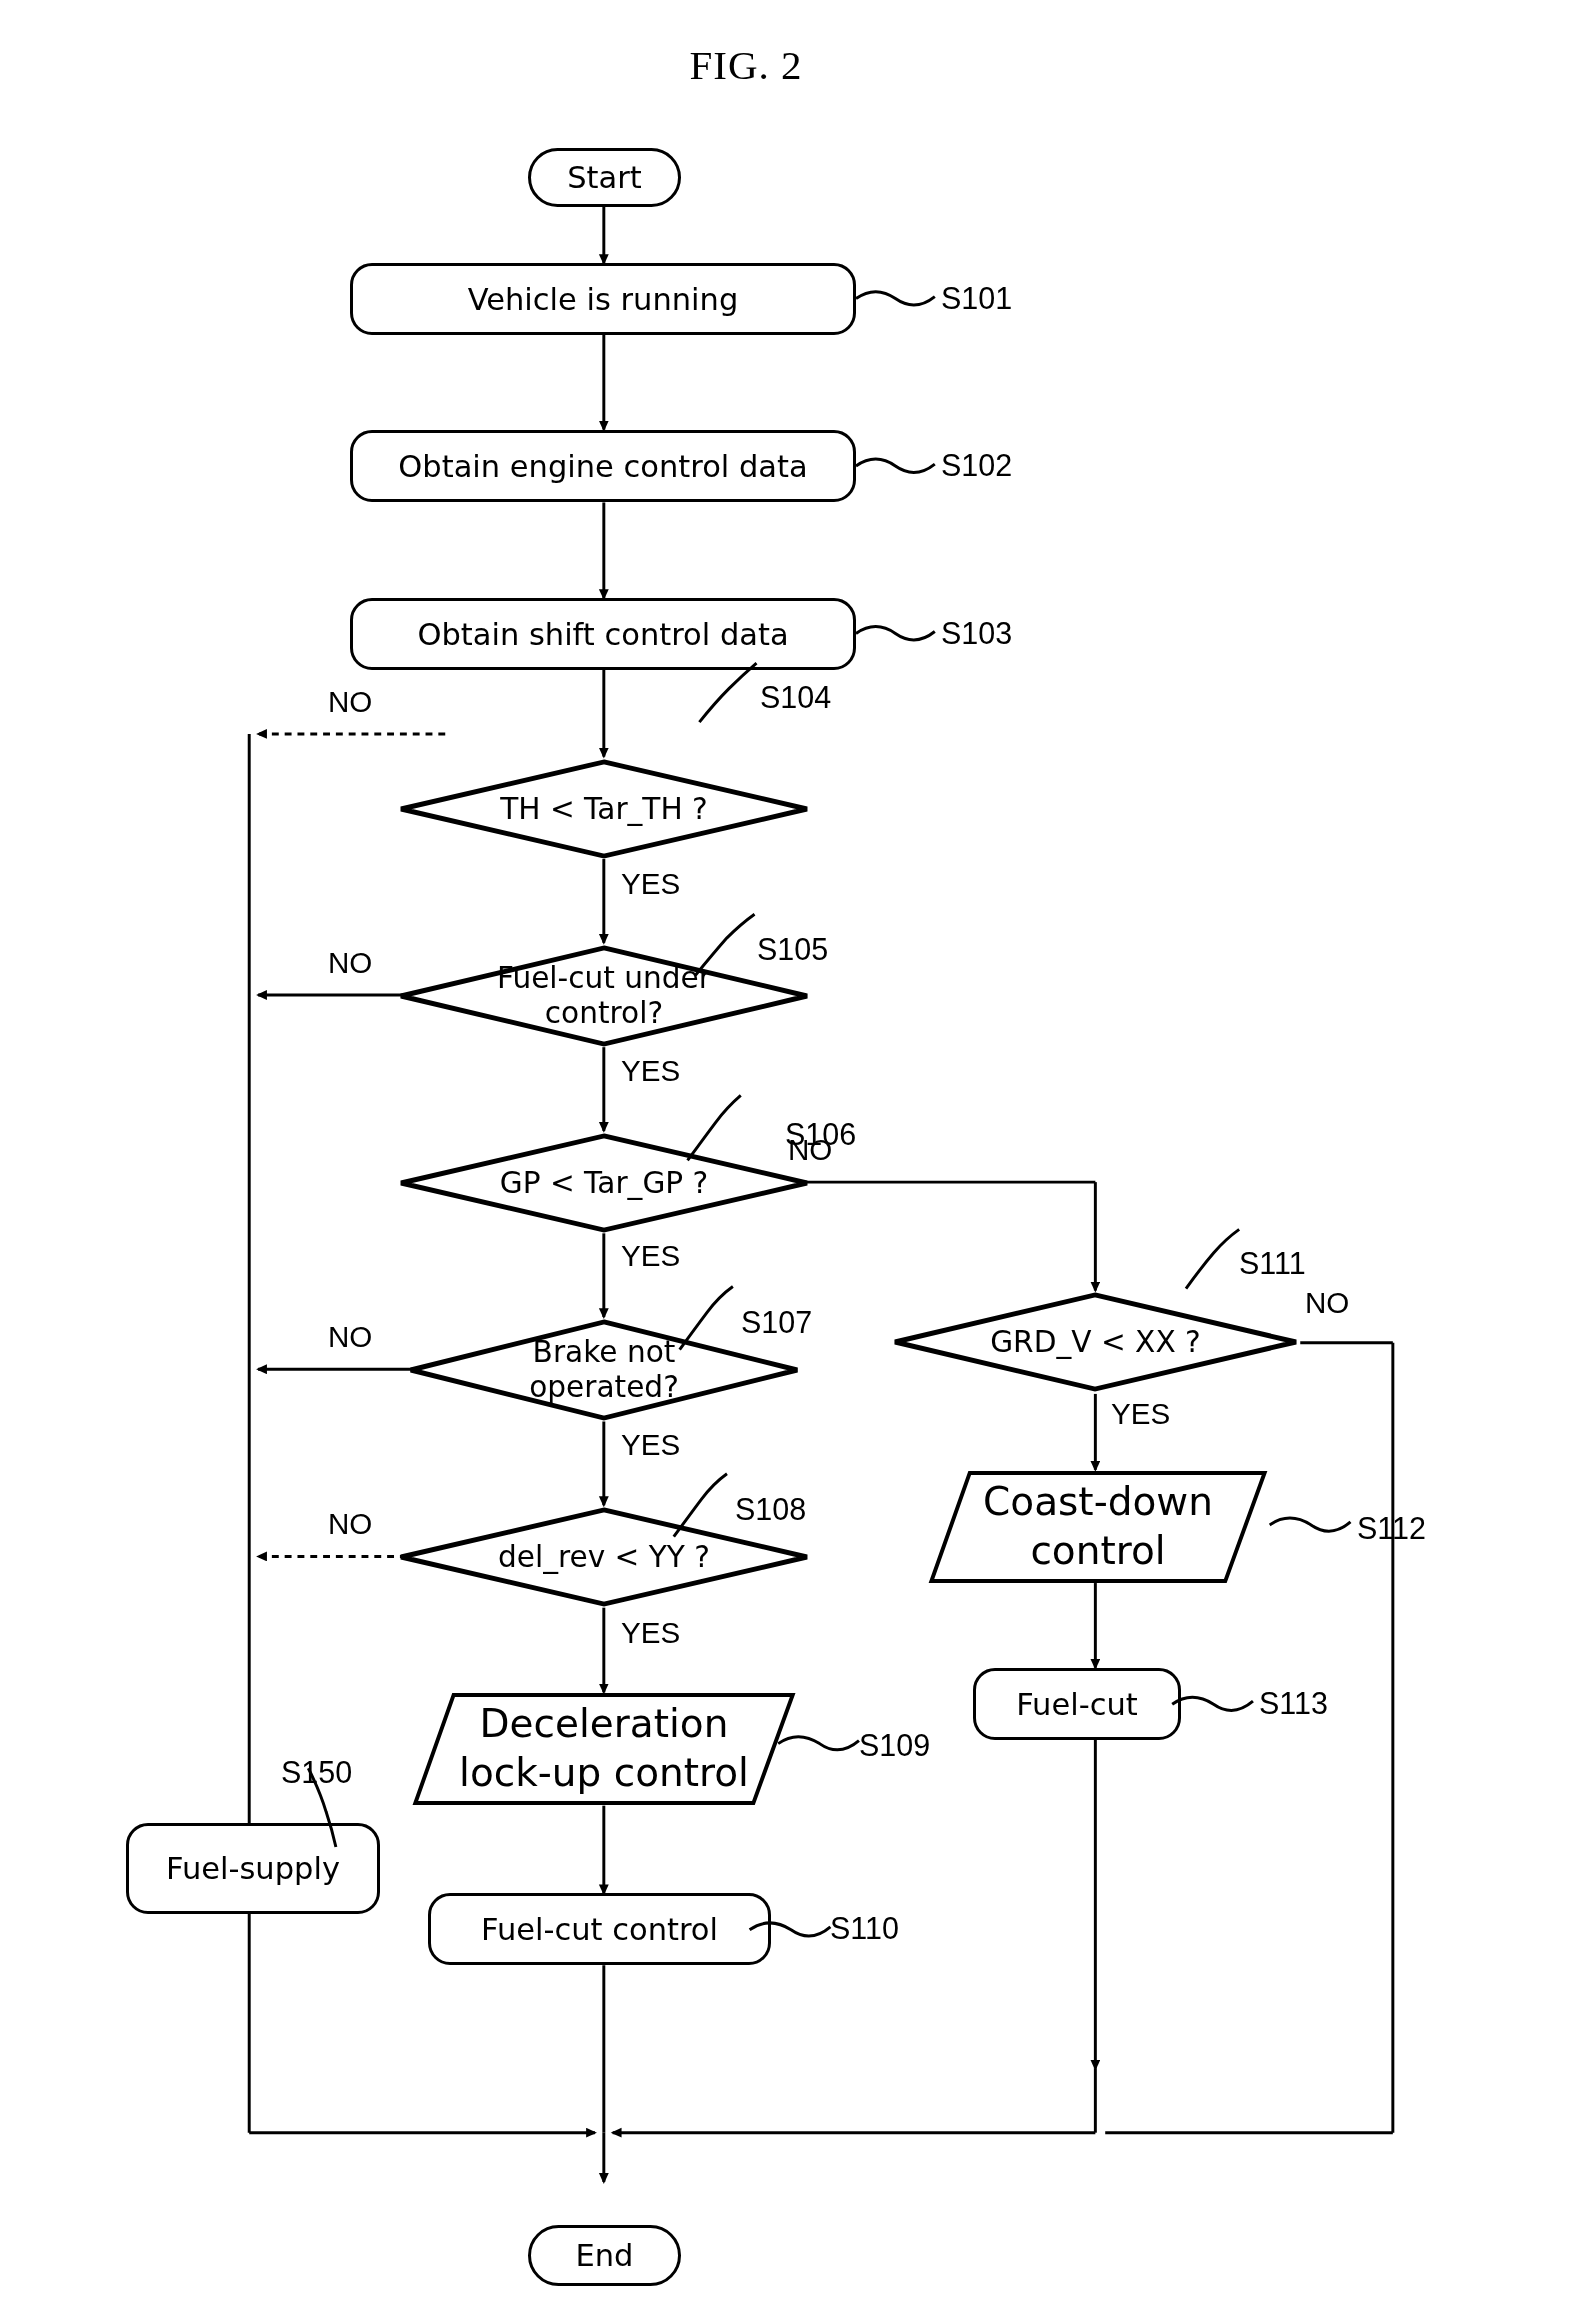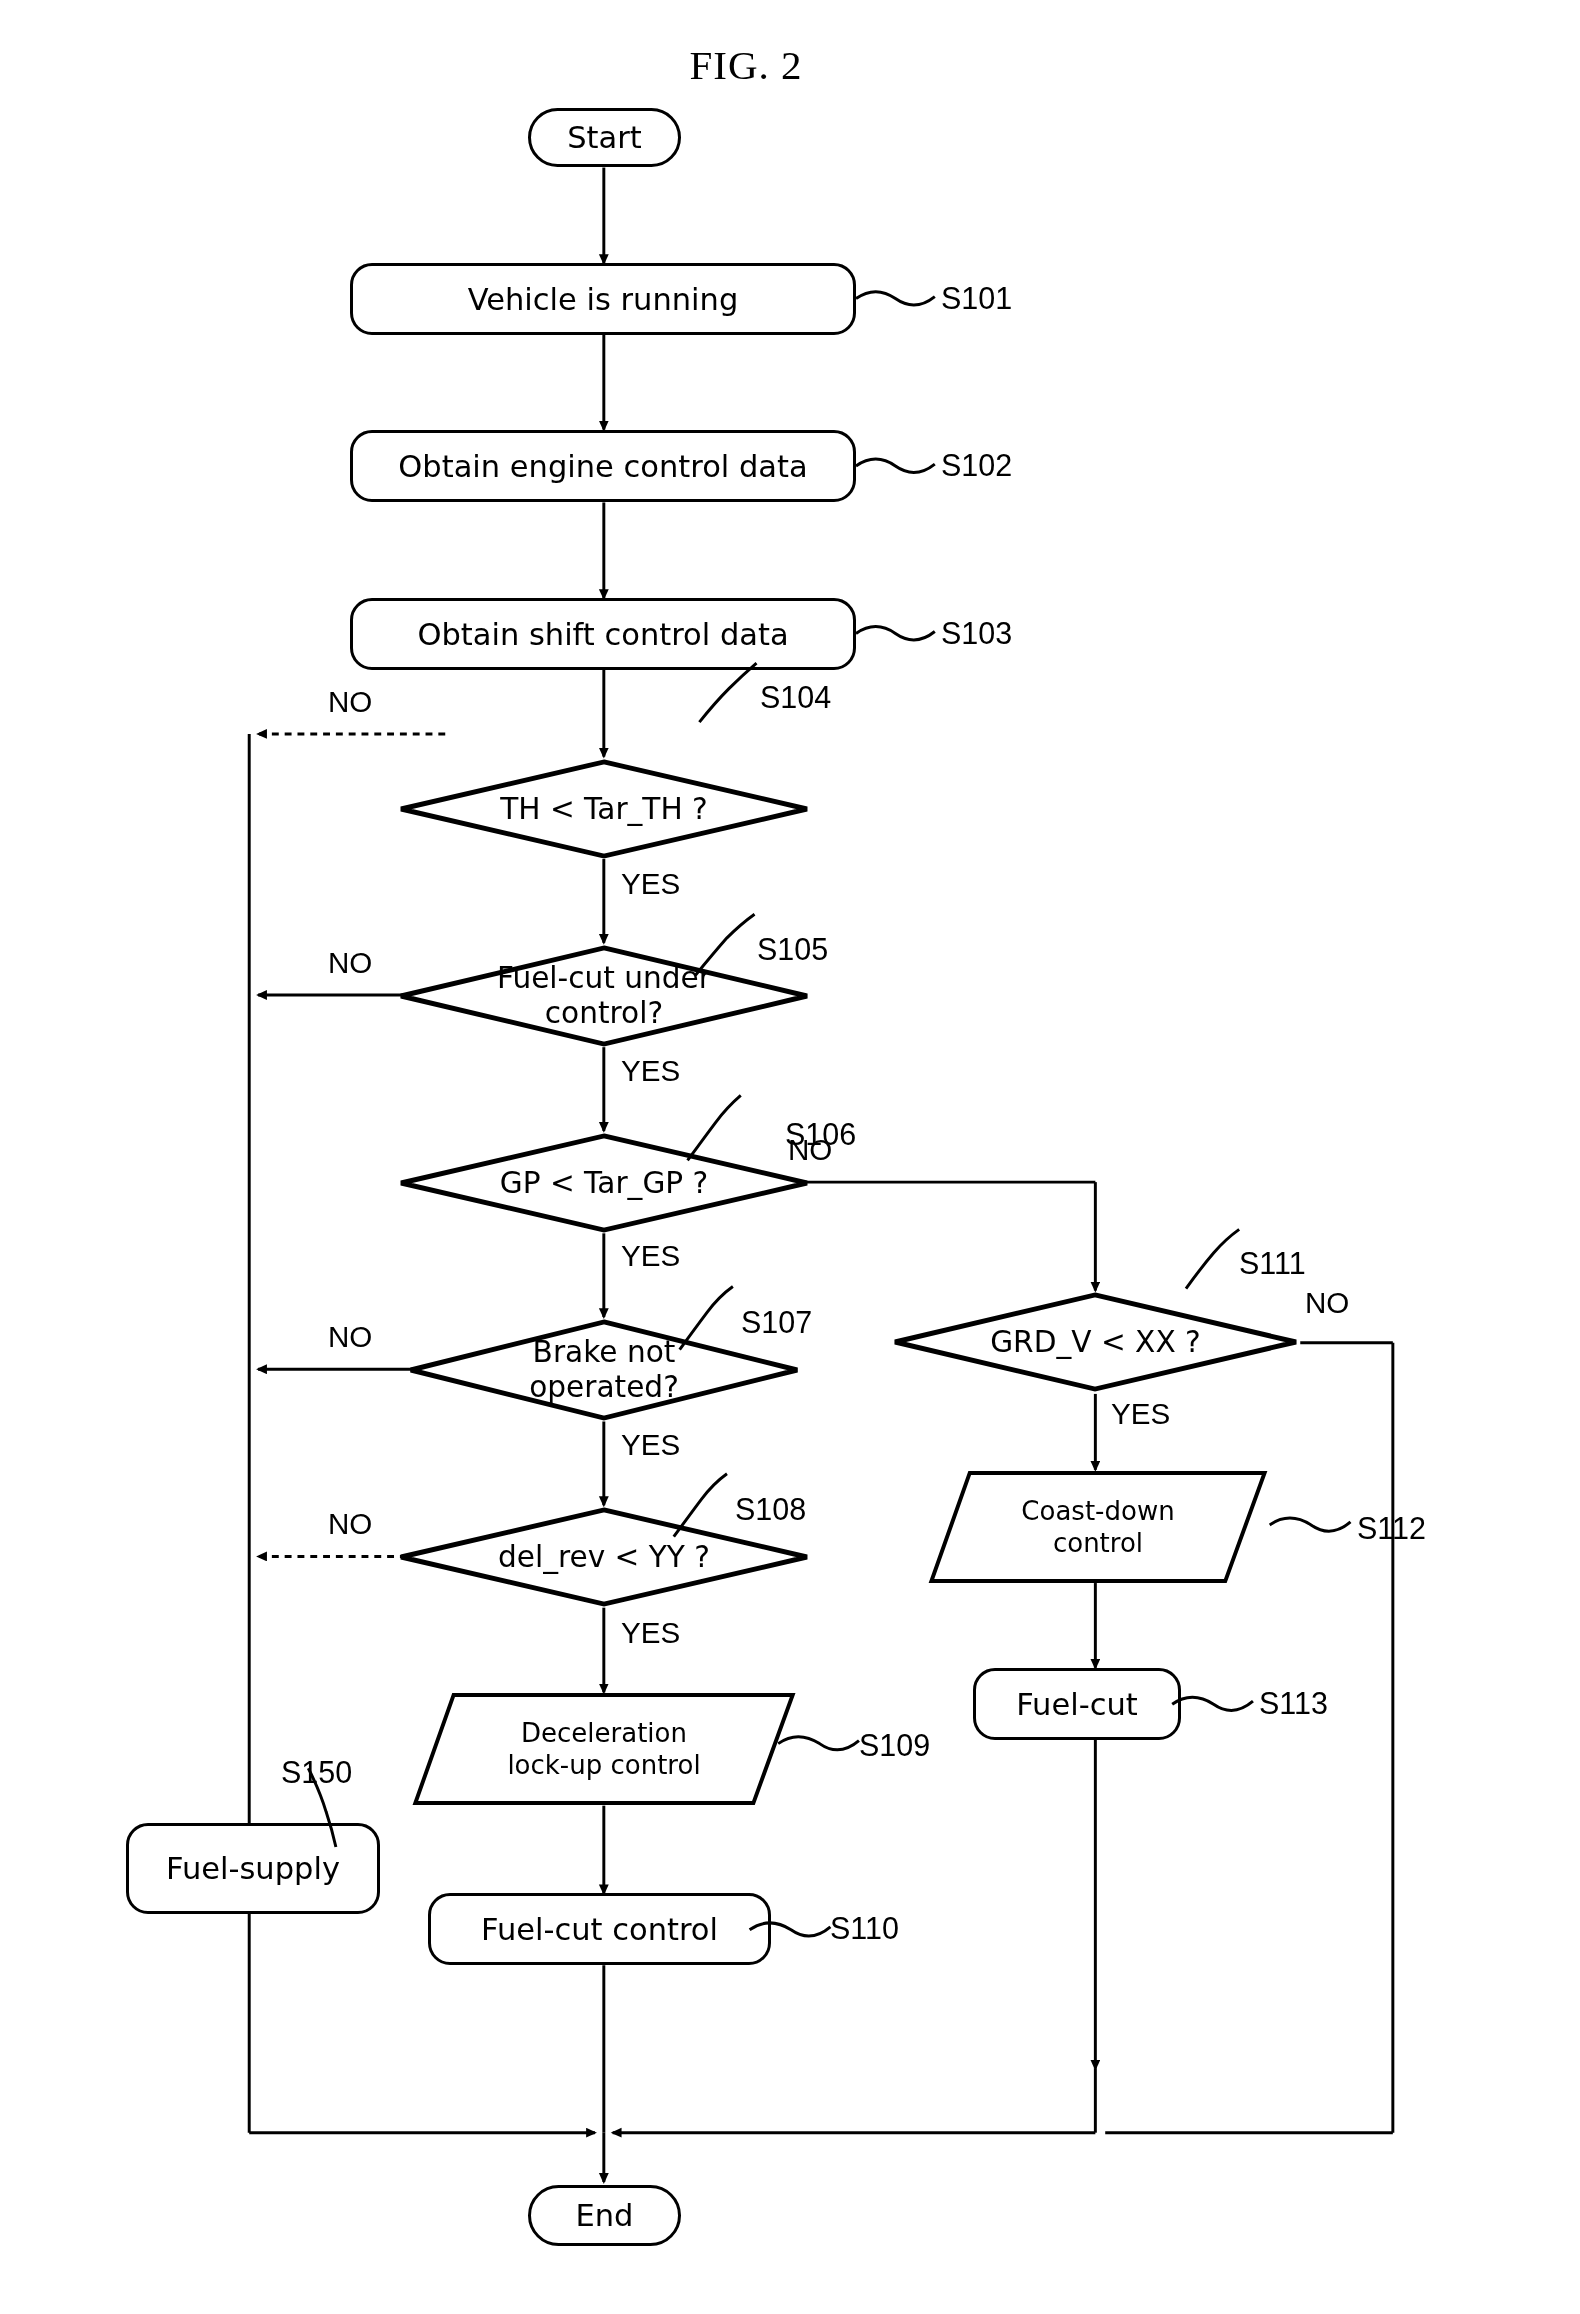--- a/index.html
+++ b/index.html
@@ -9,24 +9,24 @@
   .fig-title{
     position:absolute; left:0; top:41px; width:1580px; text-align:center;
     font-family:"Liberation Serif",serif; font-size:41px; letter-spacing:1px; color:#000;
   }
   
   .fig-title span{position:relative; left:-44px;}
 
   .node{position:absolute;box-sizing:border-box;display:flex;align-items:center;justify-content:center;
         text-align:center;color:#000;font-family:"DejaVu Sans",sans-serif;border-radius:22px;}
 
-  .terminator{border:3.9px solid #000;border-radius:33px;font-size:30.5px;background:#fff;}
+  .terminator{border:3.9px solid #000;border-radius:33px;font-size:30.5px;background:#fff;margin-top:40px;}
   .process{border:3.9px solid #000;font-size:30.5px;background:#fff;}
   .decision{background:transparent;font-size:29.6px;}
-  .para{background:transparent;font-size:26px;}
+  .para{background:transparent;font-size:39px;}
 
   .decision .dlabel,.para .plabel{position:relative;z-index:3;line-height:1.18;}
   .decision svg,.para svg{position:absolute;left:0;top:0;z-index:1;}
 
   .steplabel{position:absolute;font-family:"Liberation Sans",sans-serif;font-size:30.5px;color:#000;white-space:nowrap;}
   .brlabel{position:absolute;font-family:"Liberation Sans",sans-serif;font-size:29.6px;color:#000;white-space:nowrap;}
 
   #wires{position:absolute;left:0;top:0;width:1580px;height:2315px;z-index:0;pointer-events:none;}
   #leaders{position:absolute;left:0;top:0;width:1580px;height:2315px;z-index:2;pointer-events:none;}
 </style>

